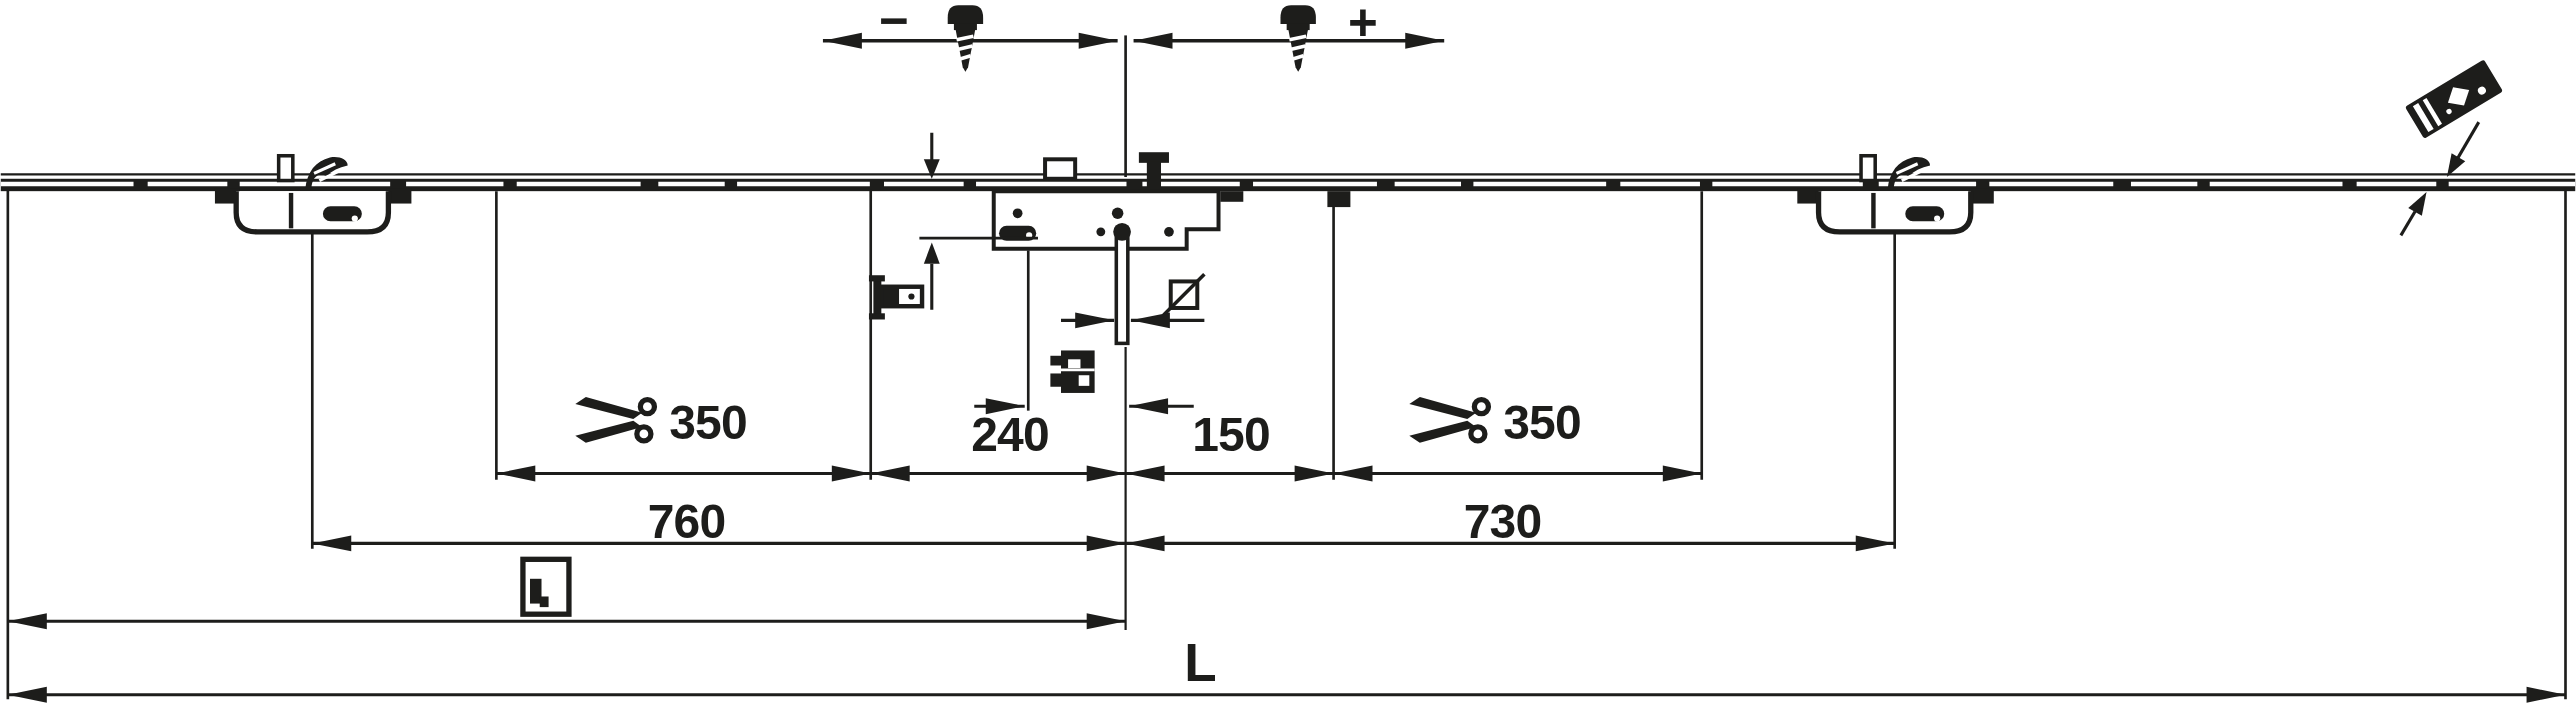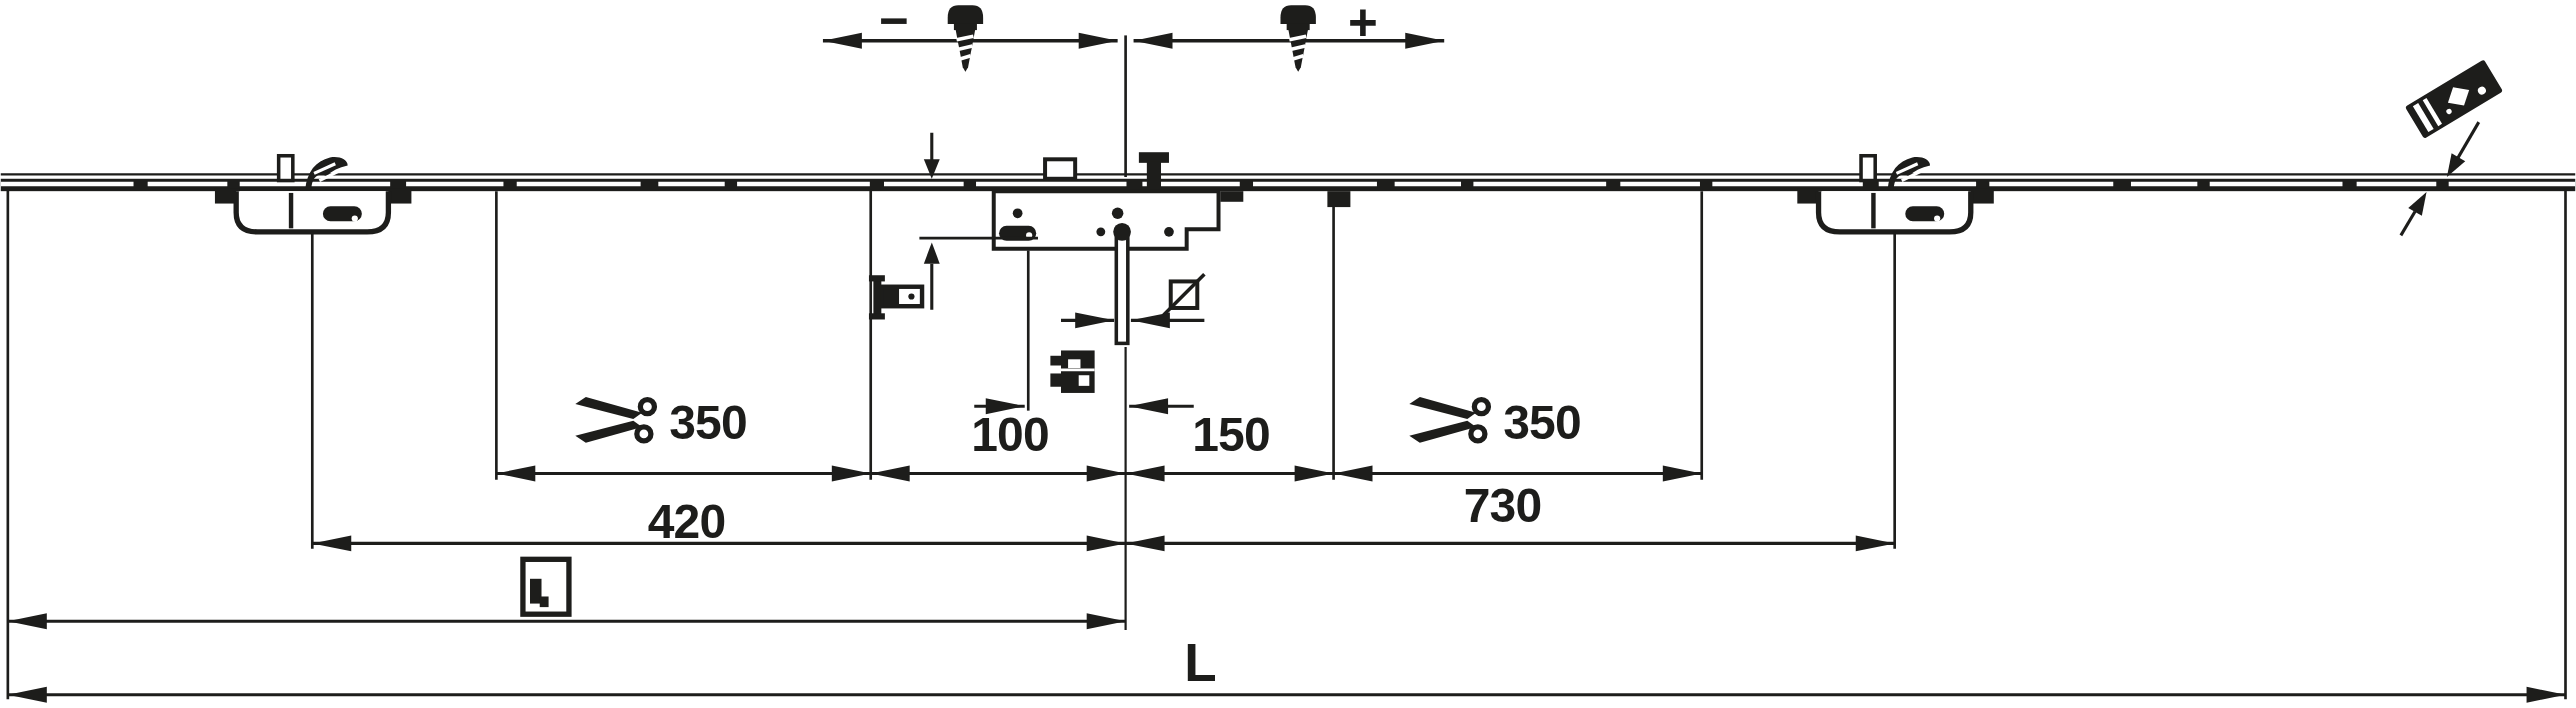--- a/index.html
+++ b/index.html
@@ -217,34 +217,34 @@
   <div class="dim-label combo" style="left:565px;top:397px;width:190px;">
     <svg class="scissors" width="89" height="51" viewBox="0 0 100 58" fill="#1d1d1b">
       <path d="M2,8 L68,25 L78,18 L14,0 Z"></path>
       <path d="M2,44 L68,27 L78,34 L14,52 Z"></path>
       <circle cx="84" cy="11" r="8" fill="none" stroke="#1d1d1b" stroke-width="6"></circle>
       <circle cx="80" cy="42" r="8" fill="none" stroke="#1d1d1b" stroke-width="6"></circle>
     </svg>
     <span>350</span>
   </div>
 
-  <div class="dim-label" style="left:957px;top:411px;width:106px;">100</div>
+  <div class="dim-label" style="left:957px;top:411px;width:106px;">240</div>
 
   <div class="dim-label" style="left:1178px;top:411px;width:106px;">150</div>
 
   <div class="dim-label combo" style="left:1399px;top:397px;width:190px;">
     <svg class="scissors" width="89" height="51" viewBox="0 0 100 58" fill="#1d1d1b">
       <path d="M2,8 L68,25 L78,18 L14,0 Z"></path>
       <path d="M2,44 L68,27 L78,34 L14,52 Z"></path>
       <circle cx="84" cy="11" r="8" fill="none" stroke="#1d1d1b" stroke-width="6"></circle>
       <circle cx="80" cy="42" r="8" fill="none" stroke="#1d1d1b" stroke-width="6"></circle>
     </svg>
     <span>350</span>
   </div>
 
-  <div class="dim-label" style="left:629px;top:498px;width:115px;">420</div>
-
-  <div class="dim-label" style="left:1445px;top:482px;width:115px;">730</div>
+  <div class="dim-label" style="left:629px;top:498px;width:115px;">760</div>
+
+  <div class="dim-label" style="left:1445px;top:498px;width:115px;">730</div>
 
   <div class="dim-label total-label" style="left:1169px;top:636px;width:62px;">L</div>
 
 </div>
 
 
 </body></html>

